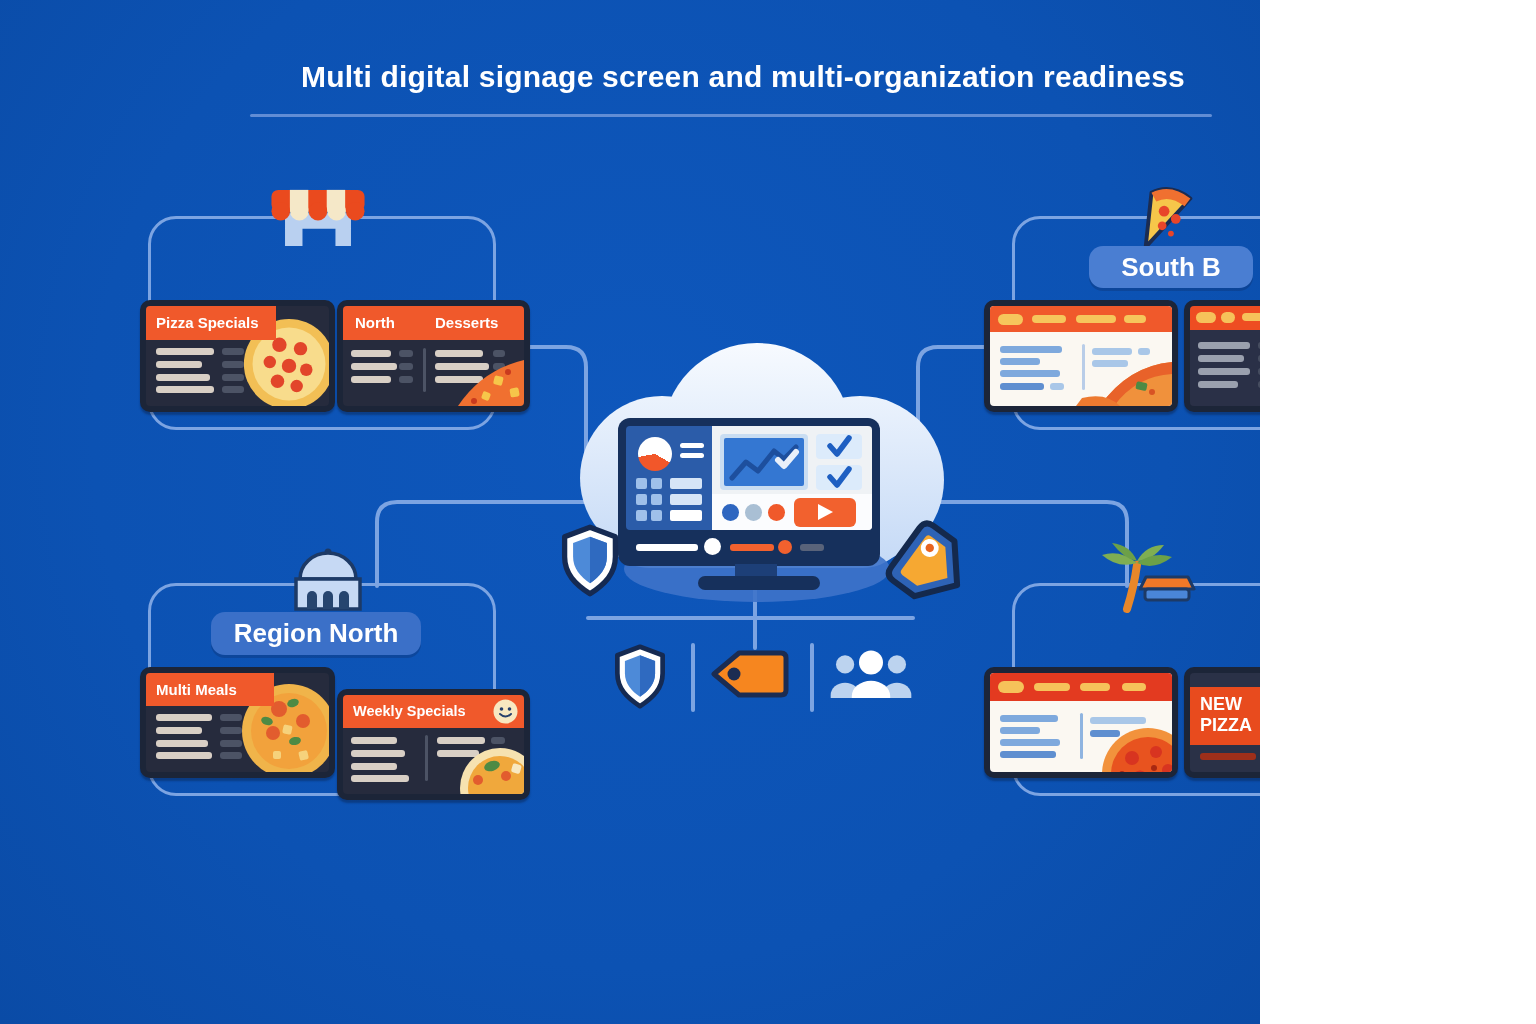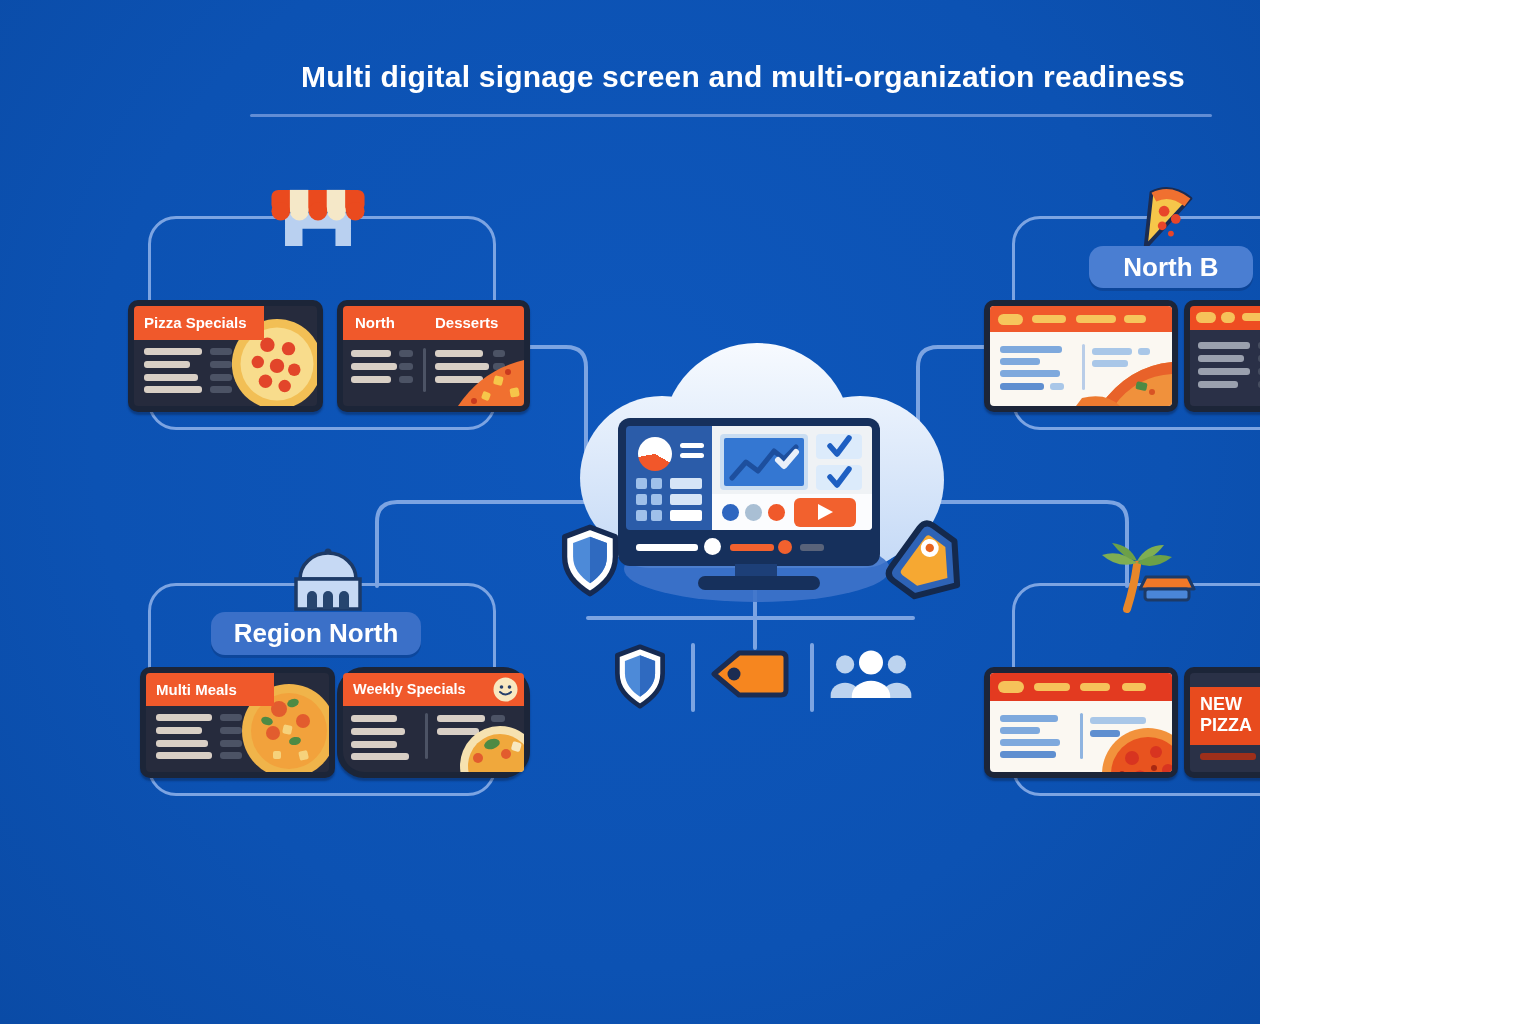--- a/index.html
+++ b/index.html
@@ -173,21 +173,21 @@
     <rect x="8" y="4" width="96" height="22" rx="7" fill="#EA4A1E"></rect>
     <rect x="27" y="4" width="19" height="22" fill="#F5E8C8"></rect>
     <rect x="65" y="4" width="19" height="22" fill="#F5E8C8"></rect>
     <circle cx="17.6" cy="26" r="9.6" fill="#EA4A1E"></circle>
       <circle cx="36.8" cy="26" r="9.6" fill="#F5E8C8"></circle>
     <circle cx="56" cy="26" r="9.6" fill="#EA4A1E"></circle>
       <circle cx="75.2" cy="26" r="9.6" fill="#F5E8C8"></circle>
     <circle cx="94.4" cy="26" r="9.6" fill="#EA4A1E"></circle>
   </svg>
 
-  <div class="screen" style="left:128px;top:300px;width:183px;height:100px;">
+  <div class="screen" style="left:140px;top:300px;width:183px;height:100px;">
     <div class="inner">
       <svg class="abs" style="right:-8px;top:10px;" width="96" height="96" viewBox="0 0 100 100">
         <circle cx="50" cy="50" r="47" fill="#F2BF55"></circle>
           <circle cx="50" cy="50" r="38" fill="#F8DC8C"></circle>
         <g fill="#E2452A">
             <circle cx="40" cy="30" r="7.5"></circle>
             <circle cx="62" cy="34" r="7"></circle>
             <circle cx="30" cy="48" r="6.5"></circle>
             <circle cx="50" cy="52" r="7.5"></circle>
             <circle cx="68" cy="56" r="6.5"></circle>
@@ -244,21 +244,21 @@
     <path d="M10 66 L16 10 Q36 0 56 16 Z" fill="#F6C64A" stroke="#1B2C52" stroke-width="4" stroke-linejoin="round"></path>
     <path d="M16 10 Q36 0 56 16 L50 24 Q35 12 21 19 Z" fill="#F07030"></path>
     <g fill="#E8452A">
         <circle cx="29" cy="29" r="5.5"></circle>
         <circle cx="41" cy="37" r="5"></circle>
         <circle cx="27" cy="44" r="4.5"></circle>
         <circle cx="36" cy="52" r="3"></circle>
       </g>
   </svg>
   <div class="pill" style="left:1089px;top:246px;width:164px;height:42px;background:#4A7ED2;font-size:26px;line-height:42px;">
-    <span>North B</span>
+    <span>South B</span>
   </div>
 
   <div class="screen" style="left:984px;top:300px;width:182px;height:100px;background:#FBF8F2;">
     <div class="inner">
       <div class="shead" style="height:26px;">
         <div class="bar y" style="left:8px;top:8px;width:25px;height:11px;border-radius:6px;"></div>
         <div class="bar y" style="left:42px;top:9px;width:34px;"></div>
         <div class="bar y" style="left:86px;top:9px;width:40px;"></div>
         <div class="bar y" style="left:134px;top:9px;width:22px;"></div>
       </div>
@@ -354,21 +354,21 @@
       <div class="bar" style="left:10px;top:54px;width:46px;"></div>
       <div class="bar" style="left:10px;top:67px;width:52px;"></div>
       <div class="bar" style="left:10px;top:79px;width:56px;"></div>
       <div class="bar g" style="left:74px;top:41px;width:22px;"></div>
       <div class="bar g" style="left:74px;top:54px;width:22px;"></div>
       <div class="bar g" style="left:74px;top:67px;width:22px;"></div>
       <div class="bar g" style="left:74px;top:79px;width:22px;"></div>
     </div>
   </div>
 
-  <div class="screen" style="left:337px;top:667px;width:181px;height:99px;border-radius:27px;">
+  <div class="screen" style="left:337px;top:689px;width:181px;height:99px;">
     <div class="inner">
       <div class="shead" style="height:33px;font-size:14.5px;line-height:33px;padding-left:10px;">
         <span>Weekly Specials</span>
         <svg class="abs" style="right:6px;top:4px;" width="25" height="25" viewBox="0 0 25 25">
           <circle cx="12.5" cy="12.5" r="12" fill="#F8E8C0"></circle>
           <circle cx="8.5" cy="10" r="1.8" fill="#27406B"></circle>
             <circle cx="16.5" cy="10" r="1.8" fill="#27406B"></circle>
           <path d="M7 15 Q12.5 20 18 15" stroke="#27406B" stroke-width="2" fill="none" stroke-linecap="round"></path>
         </svg>
       </div>

